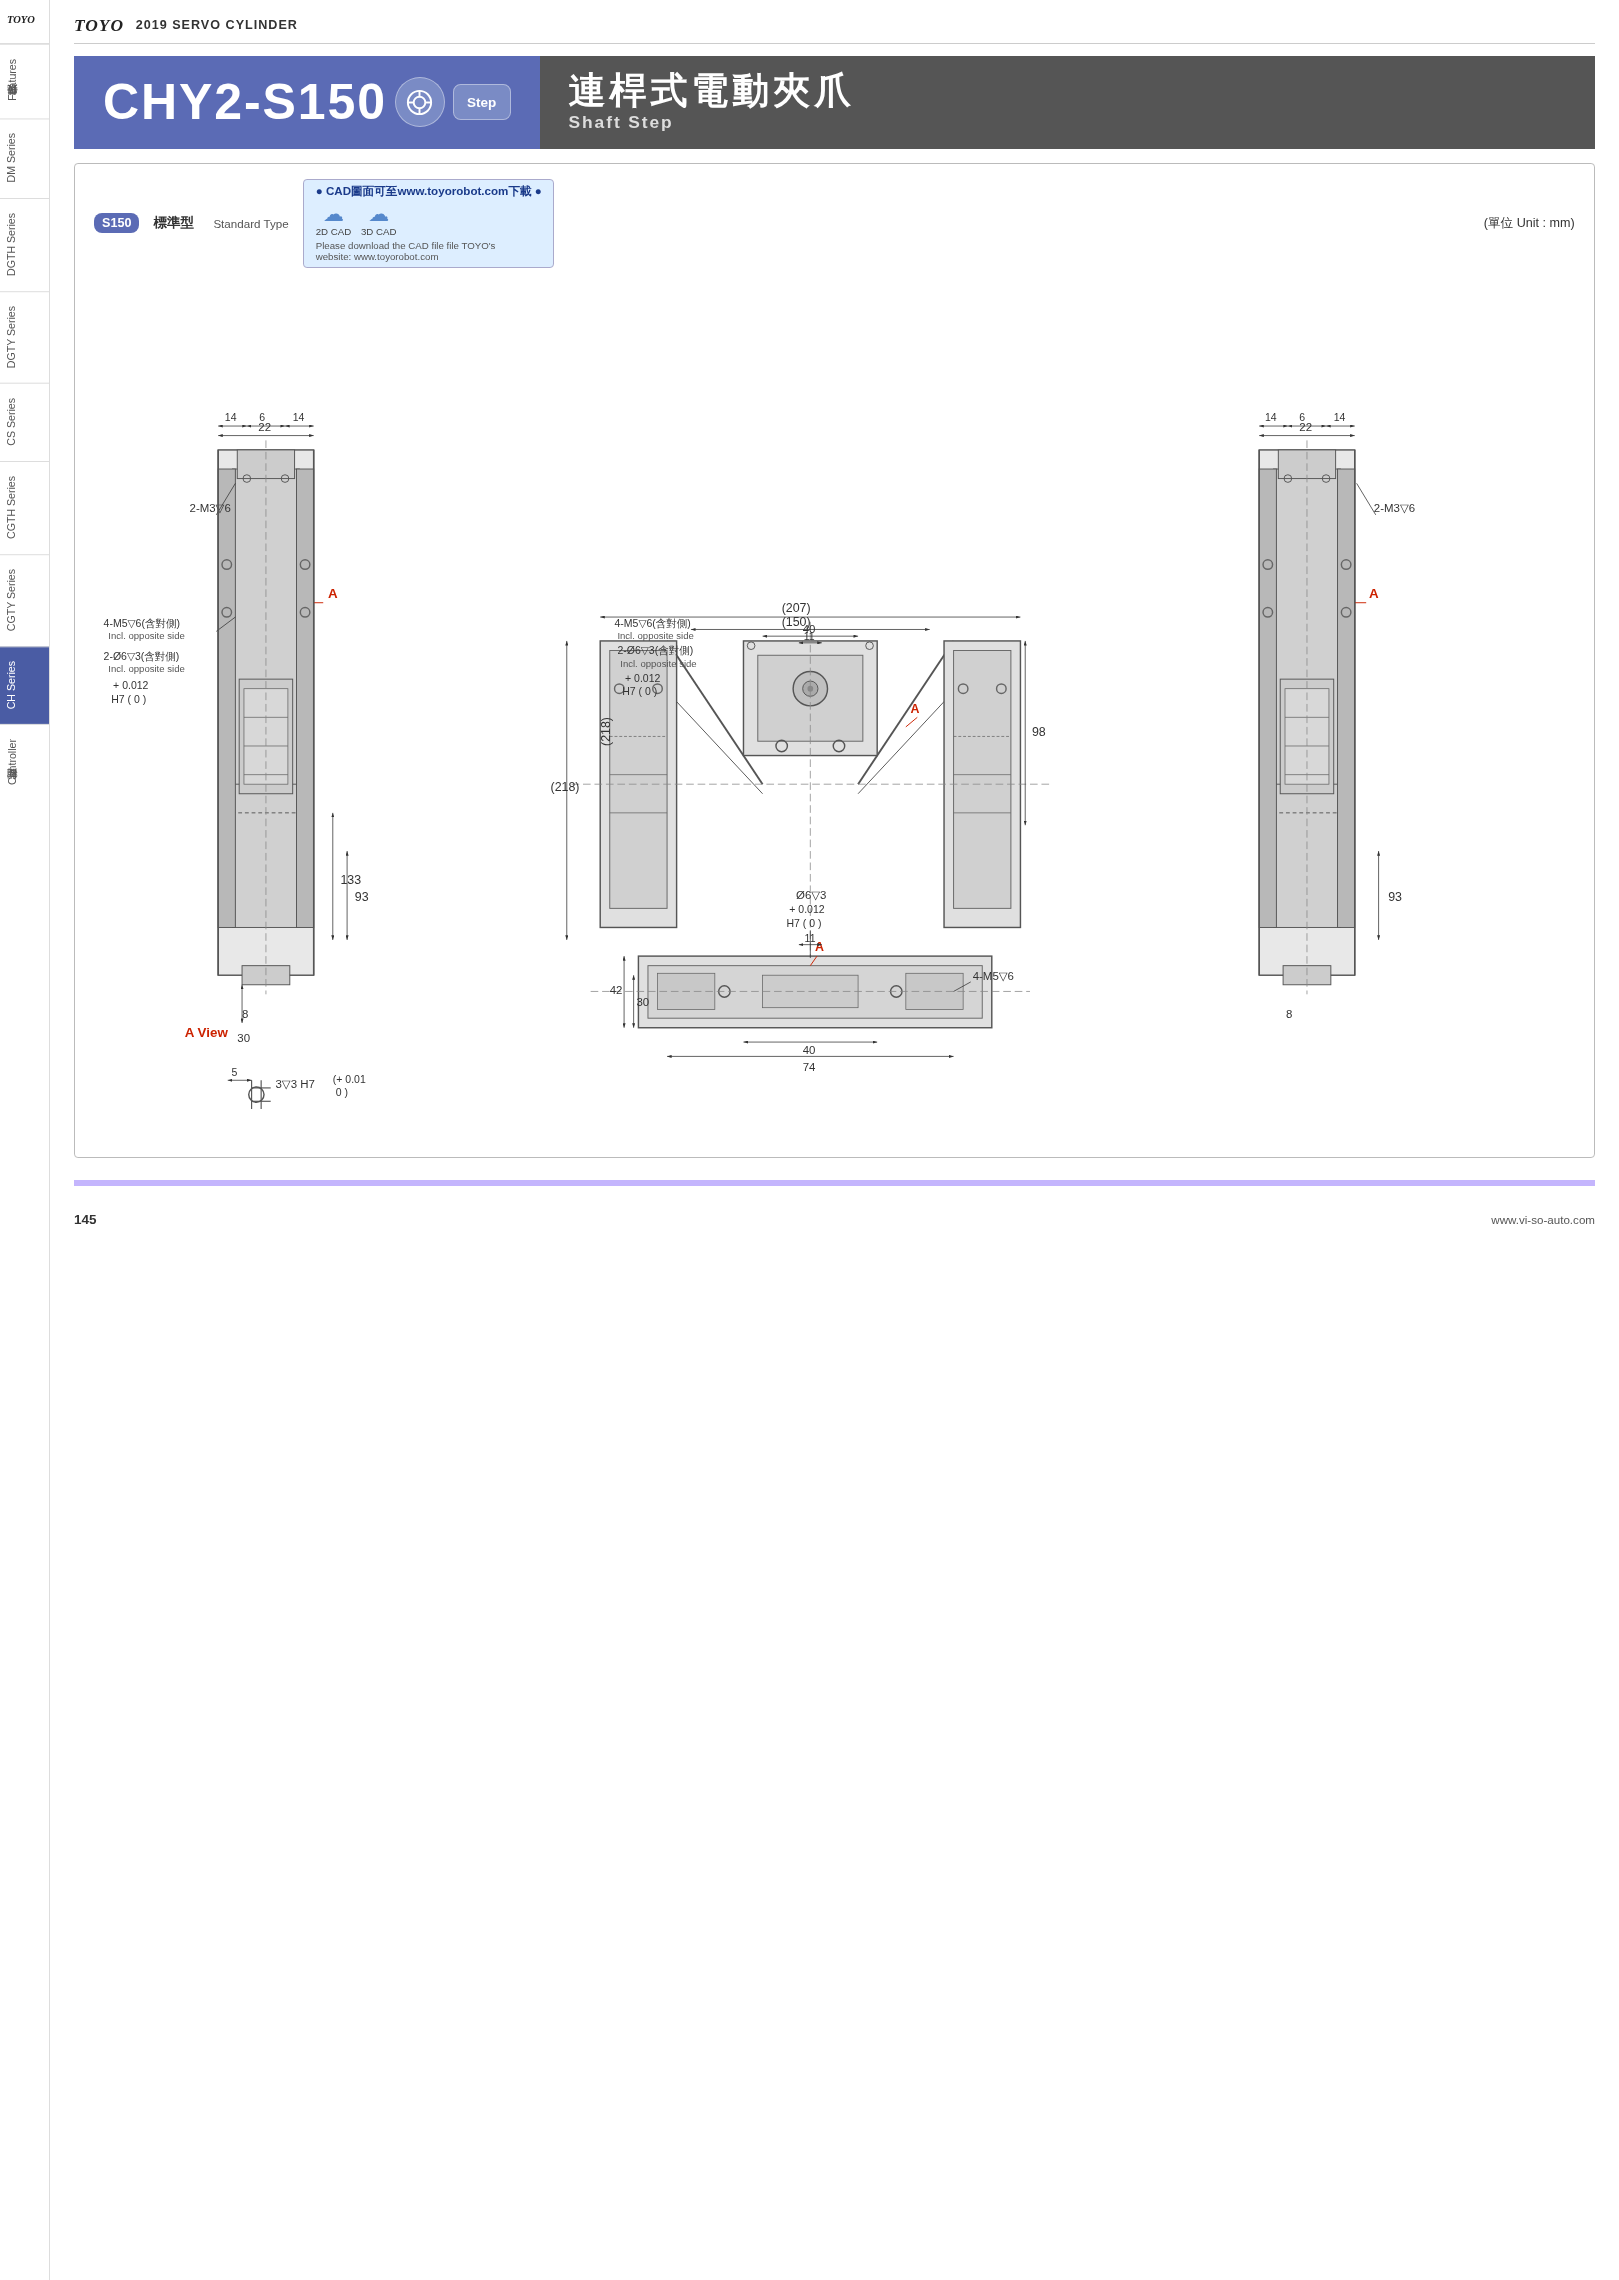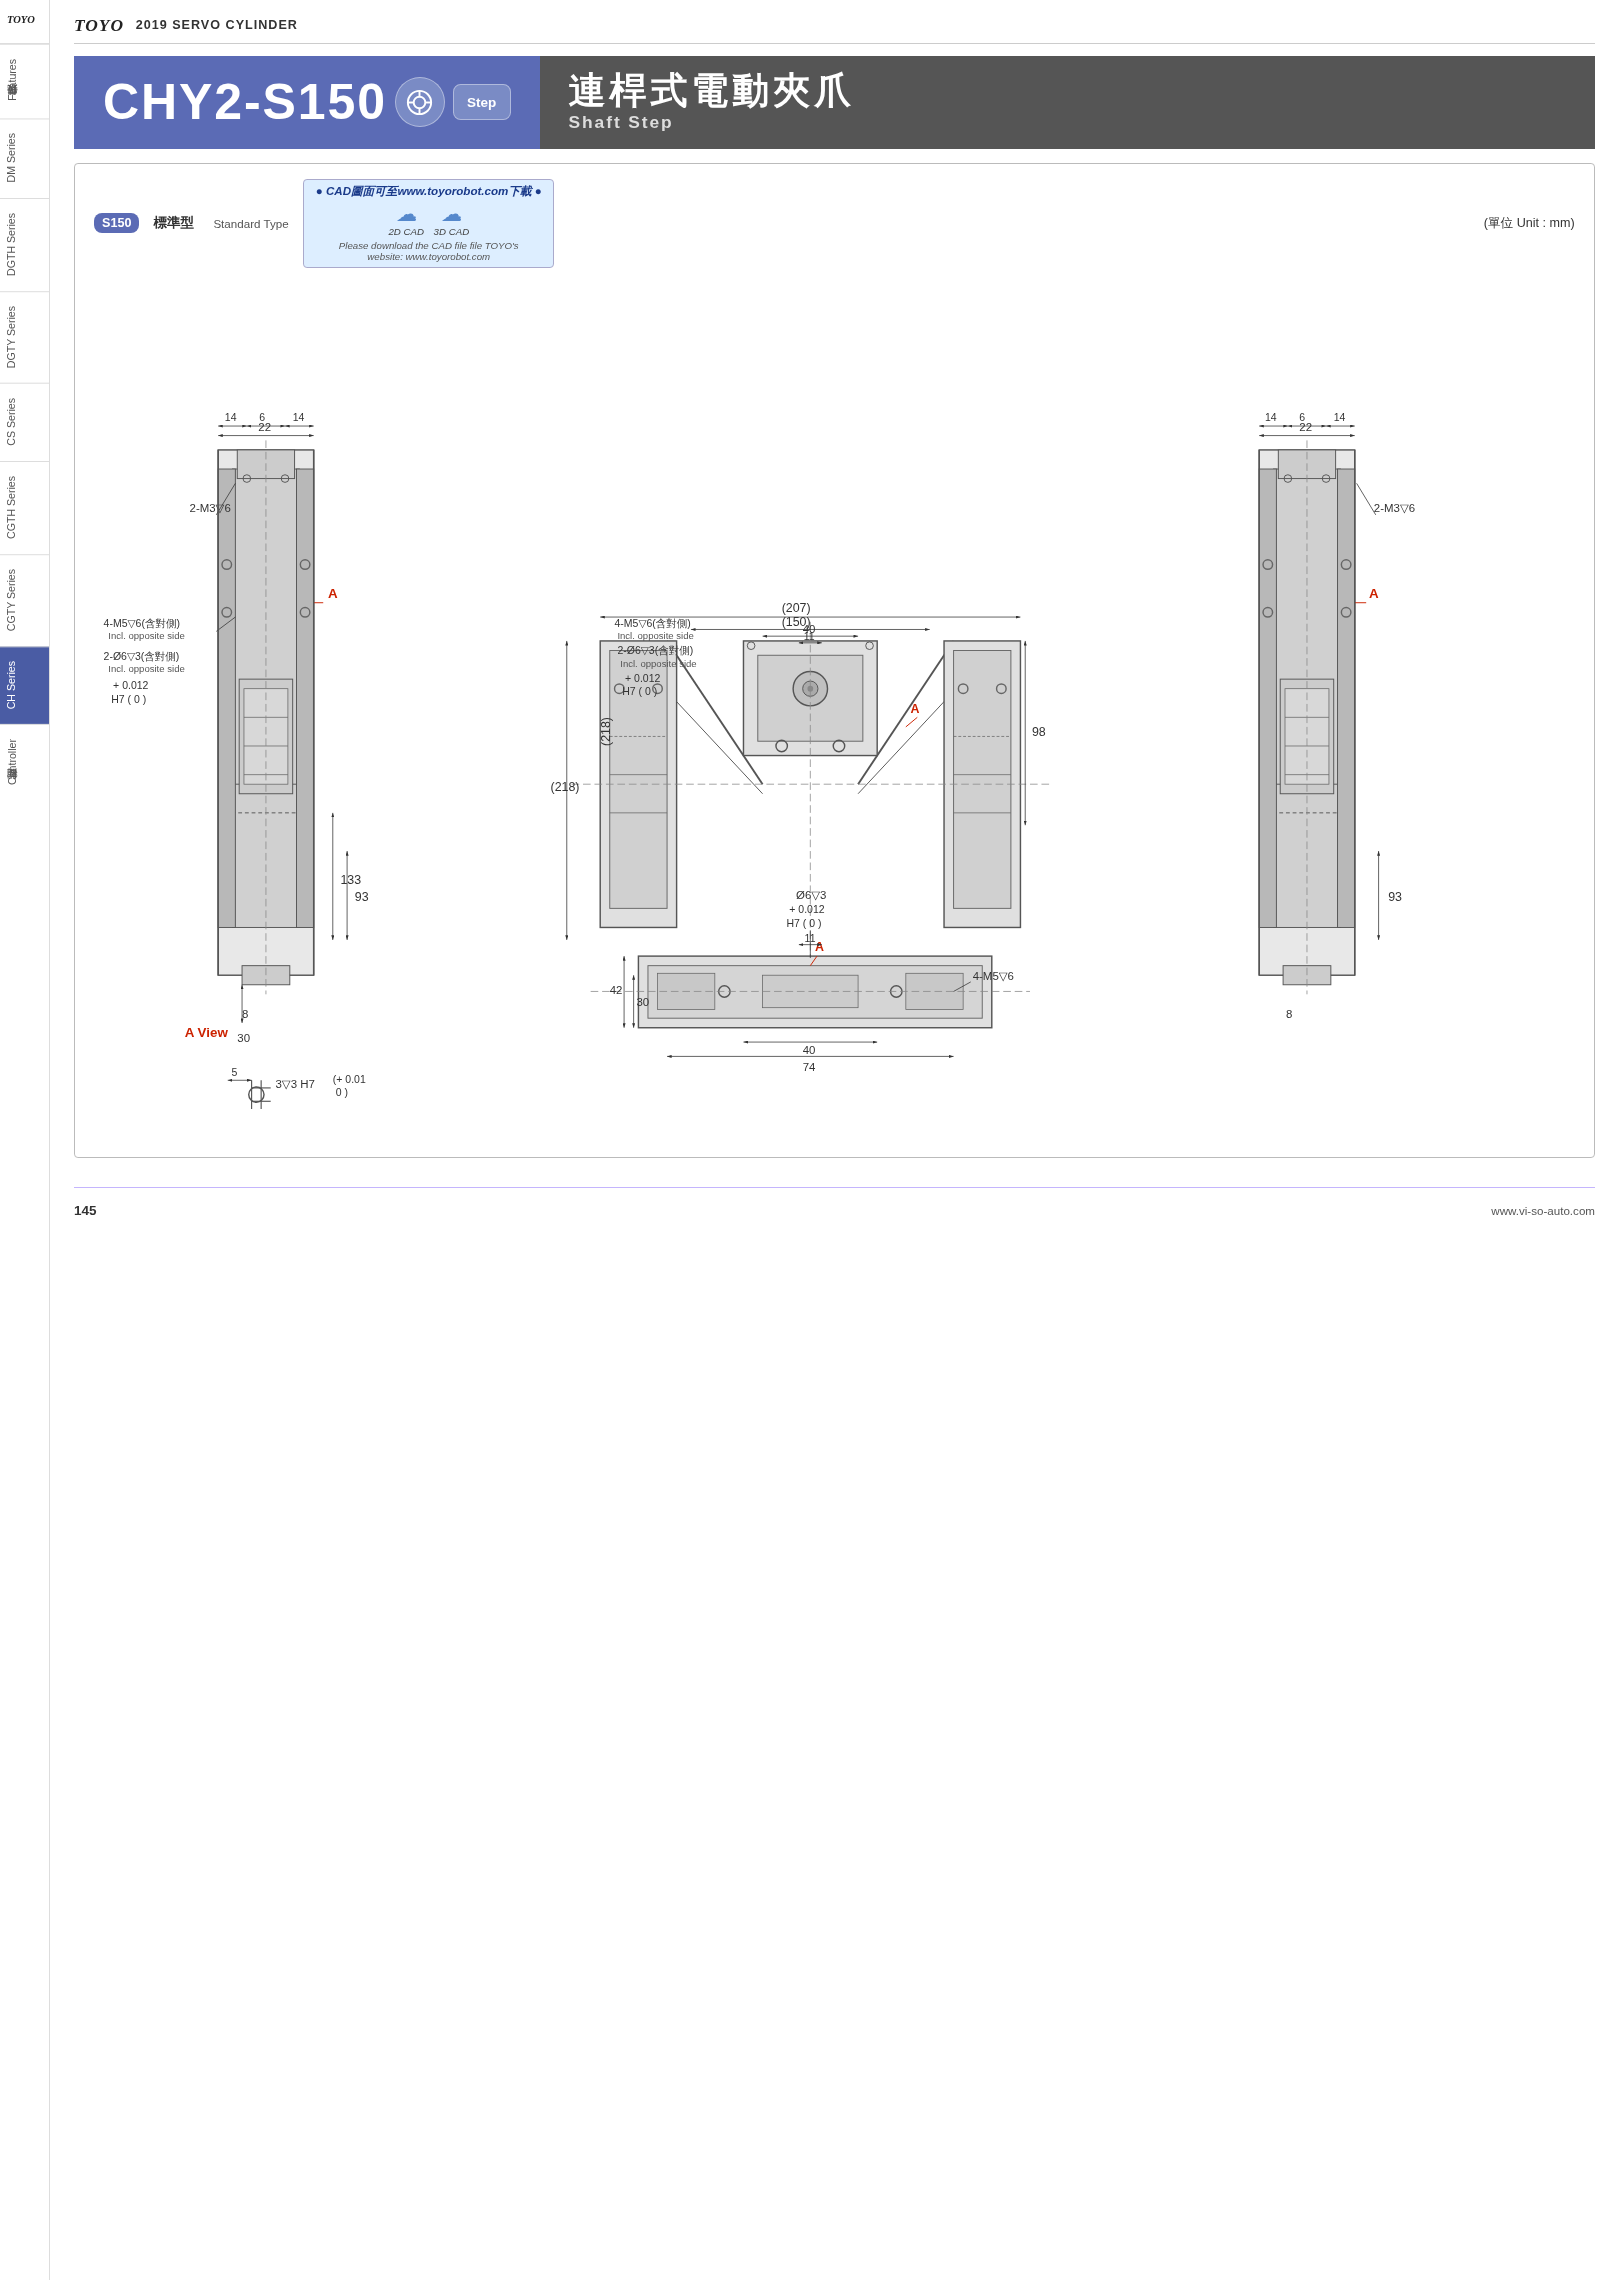--- a/index.html
+++ b/index.html
@@ -208,24 +208,23 @@
       margin-left: 4.8px;
     }
 
     .cad-download-box {
       background: #ddeeff;
       border: 1px solid #aac;
       border-radius: 3.9px;
       padding: 4.8px 11.6px;
       display: flex;
       flex-direction: column;
-      align-items: center;
+      align-items: flex-start;
       font-size: 10.6px;
       color: #333;
-      font-style: italic;
     }
 
     .cad-title {
       font-size: 11.6px;
       font-weight: bold;
       color: #1a3a8a;
     }
 
     .cad-icons {
       display: flex;
@@ -259,26 +258,26 @@
       justify-content: center;
     }
 
     .tech-drawing {
       width: 100%;
       max-width: 1526px;
     }
 
     
     .page-footer {
-      margin-top: 29px;
+      margin-top: 22px;
       display: flex;
       justify-content: space-between;
       align-items: center;
-      padding-top: 15px;
-      border-top: 1px solid #c4b5fd;
+      padding-top: 26px;
+      border-top: 6px solid #c4b5fd;
     }
 
     .page-number {
       font-size: 13.5px;
       font-weight: bold;
       color: #333;
     }
 
     .footer-website {
       font-size: 11.6px;

